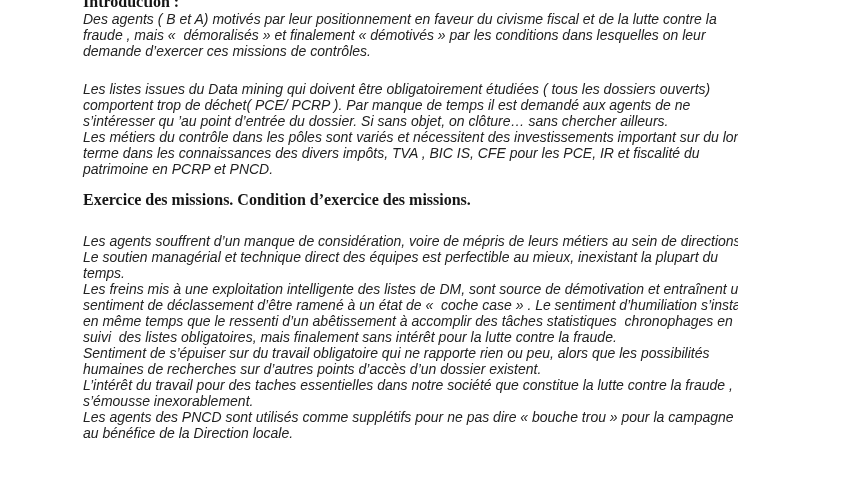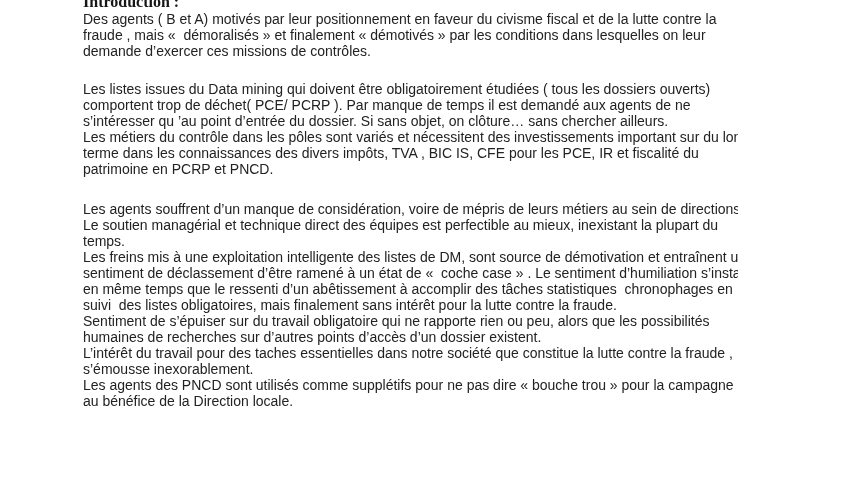--- a/index.html
+++ b/index.html
@@ -32,20 +32,21 @@
   }
   .heading.h-data-mining  { margin-top: 21px; }
   .heading.h-exercice     { margin-top: 13px; }
   .body-text {
     font-family: "Liberation Sans", "DejaVu Sans", sans-serif;
     font-size: 14px;
     line-height: 16px;
     margin: 0;
     color: #222222;
     white-space: pre;  
+    font-style: italic;
   }
   .body-text.p-intro    { margin-top: 0; }
   .body-text.p-mining   { margin-top: 22px; }
   .body-text.p-exercice { margin-top: 24px; }
 </style>
 </head>
 <body>
 
 <div class="page">
   <div class="content">
@@ -60,20 +61,21 @@
     <section>
       <div class="body-text p-mining">Les listes issues du Data mining qui doivent être obligatoirement étudiées ( tous les dossiers ouverts)
 comportent trop de déchet( PCE/ PCRP ). Par manque de temps il est demandé aux agents de ne
 s’intéresser qu ’au point d’entrée du dossier. Si sans objet, on clôture… sans chercher ailleurs.
 Les métiers du contrôle dans les pôles sont variés et nécessitent des investissements important sur du long
 terme dans les connaissances des divers impôts, TVA , BIC IS, CFE pour les PCE, IR et fiscalité du
 patrimoine en PCRP et PNCD.</div>
     </section>
 
     <section>
+      <h2 class="heading h-exercice">Exercice des missions. Condition d’exercice des missions.</h2>
       <div class="body-text p-exercice">Les agents souffrent d’un manque de considération, voire de mépris de leurs métiers au sein de directions.
 Le soutien managérial et technique direct des équipes est perfectible au mieux, inexistant la plupart du
 temps.
 Les freins mis à une exploitation intelligente des listes de DM, sont source de démotivation et entraînent un
 sentiment de déclassement d’être ramené à un état de «  coche case » . Le sentiment d’humiliation s’installe
 en même temps que le ressenti d’un abêtissement à accomplir des tâches statistiques  chronophages en
 suivi  des listes obligatoires, mais finalement sans intérêt pour la lutte contre la fraude.
 Sentiment de s’épuiser sur du travail obligatoire qui ne rapporte rien ou peu, alors que les possibilités
 humaines de recherches sur d’autres points d’accès d’un dossier existent.
 L’intérêt du travail pour des taches essentielles dans notre société que constitue la lutte contre la fraude ,

